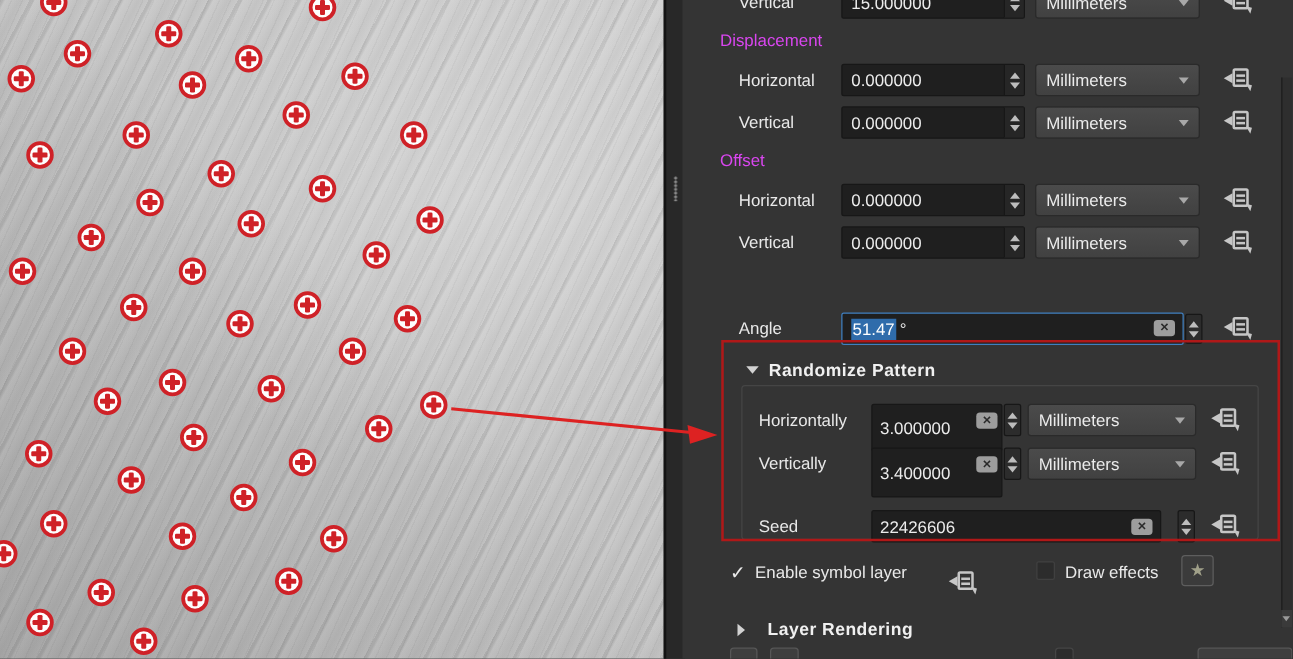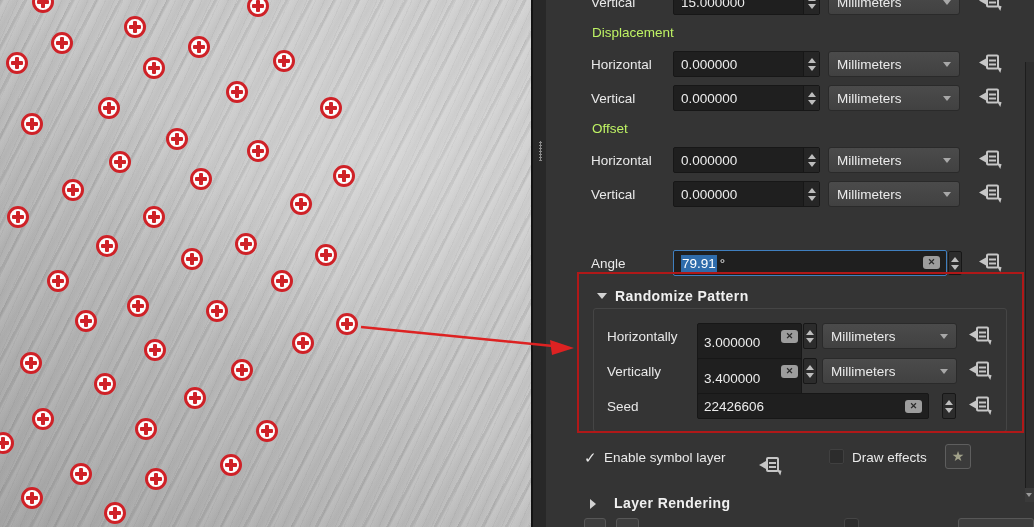--- a/index.html
+++ b/index.html
@@ -22,21 +22,21 @@
 
   
   .splitter{position:absolute;left:531px;top:0;width:15px;height:527px;background:#282828;border-left:2px solid #131313;}
   .grip{position:absolute;left:6px;top:141px;width:3px;height:20px;
     background-image:radial-gradient(circle, #8a8a8a 1px, transparent 1.4px);background-size:3px 3px;}
 
   
   .panel{position:absolute;left:546px;top:0;width:488px;height:527px;background:#343434;overflow:hidden;color:#e8e8e8;font-size:13.5px;}
   .prow{position:absolute;left:0;width:100%;height:26px;}
   .plabel{position:absolute;left:45px;top:50%;transform:translateY(-50%);color:#e9e9e9;white-space:nowrap;}
-  .gtitle{position:absolute;left:46px;color:#bef264;}
+  .gtitle{position:absolute;left:30px;color:#d946ef;}
 
   .spin{position:absolute;left:127px;width:147px;height:26px;background:#1f1f1f;border:1px solid #171717;border-radius:2px;box-sizing:border-box;display:flex;align-items:center;}
   .spin .val{flex:1;padding-left:7px;color:#ececec;white-space:nowrap;overflow:hidden;}
   .sbtns{width:15px;height:100%;display:flex;flex-direction:column;align-items:center;justify-content:center;gap:3px;background:#262626;border-left:1px solid #171717;}
   .su{width:0;height:0;border-left:4px solid transparent;border-right:4px solid transparent;border-bottom:5px solid #bdbdbd;}
   .sd{width:0;height:0;border-left:4px solid transparent;border-right:4px solid transparent;border-top:5px solid #bdbdbd;}
   .sbtns.free{position:absolute;background:#2c2c2c;border:1px solid #171717;border-radius:2px;box-sizing:border-box;width:14px;}
 
   .combo{position:absolute;left:282px;width:132px;height:26px;background:linear-gradient(#4b4b4b,#414141);border:1px solid #2a2a2a;border-radius:3px;box-sizing:border-box;display:flex;align-items:center;padding:0 8px;color:#ebebeb;white-space:nowrap;}
   .combo .ca{margin-left:auto;width:0;height:0;border-left:4px solid transparent;border-right:4px solid transparent;border-top:5px solid #a8a8a8;}
@@ -238,21 +238,21 @@
       </div>
       <div class="ovr">
           <span class="ovr-ic"></span>
         </div>
     </div>
 
 
     <div class="prow" style="top:250px">
       <span class="plabel">Angle</span>
       <div class="afield">
-        <span class="selval">79.91</span>
+        <span class="selval">51.47</span>
         <span class="suffix">°</span>
         <span class="clr">✕</span>
       </div>
       <div class="sbtns free" style="left:402px;top:1px;height:24px">
           <i class="su"></i>
           <i class="sd"></i>
         </div>
       <div class="ovr">
           <span class="ovr-ic"></span>
         </div>
@@ -293,21 +293,21 @@
         </div>
       <div class="combo" style="left:276px;width:135px">
         <span>Millimeters</span>
           <i class="ca"></i>
       </div>
       <div class="ovr" style="left:422px">
           <span class="ovr-ic"></span>
         </div>
     </div>
 
-    <div class="prow" style="top:393px">
+    <div class="prow" style="top:408px">
       <span class="rlabel">Seed</span>
       <div class="rfield" style="left:151px;width:232px;height:26px">
         <span class="val">22426606</span>
         <span class="clr" style="position:absolute;right:6px;top:6px">✕</span>
       </div>
       <div class="sbtns free" style="left:396px;top:0;height:26px">
           <i class="su"></i>
           <i class="sd"></i>
         </div>
       <div class="ovr" style="left:422px">

